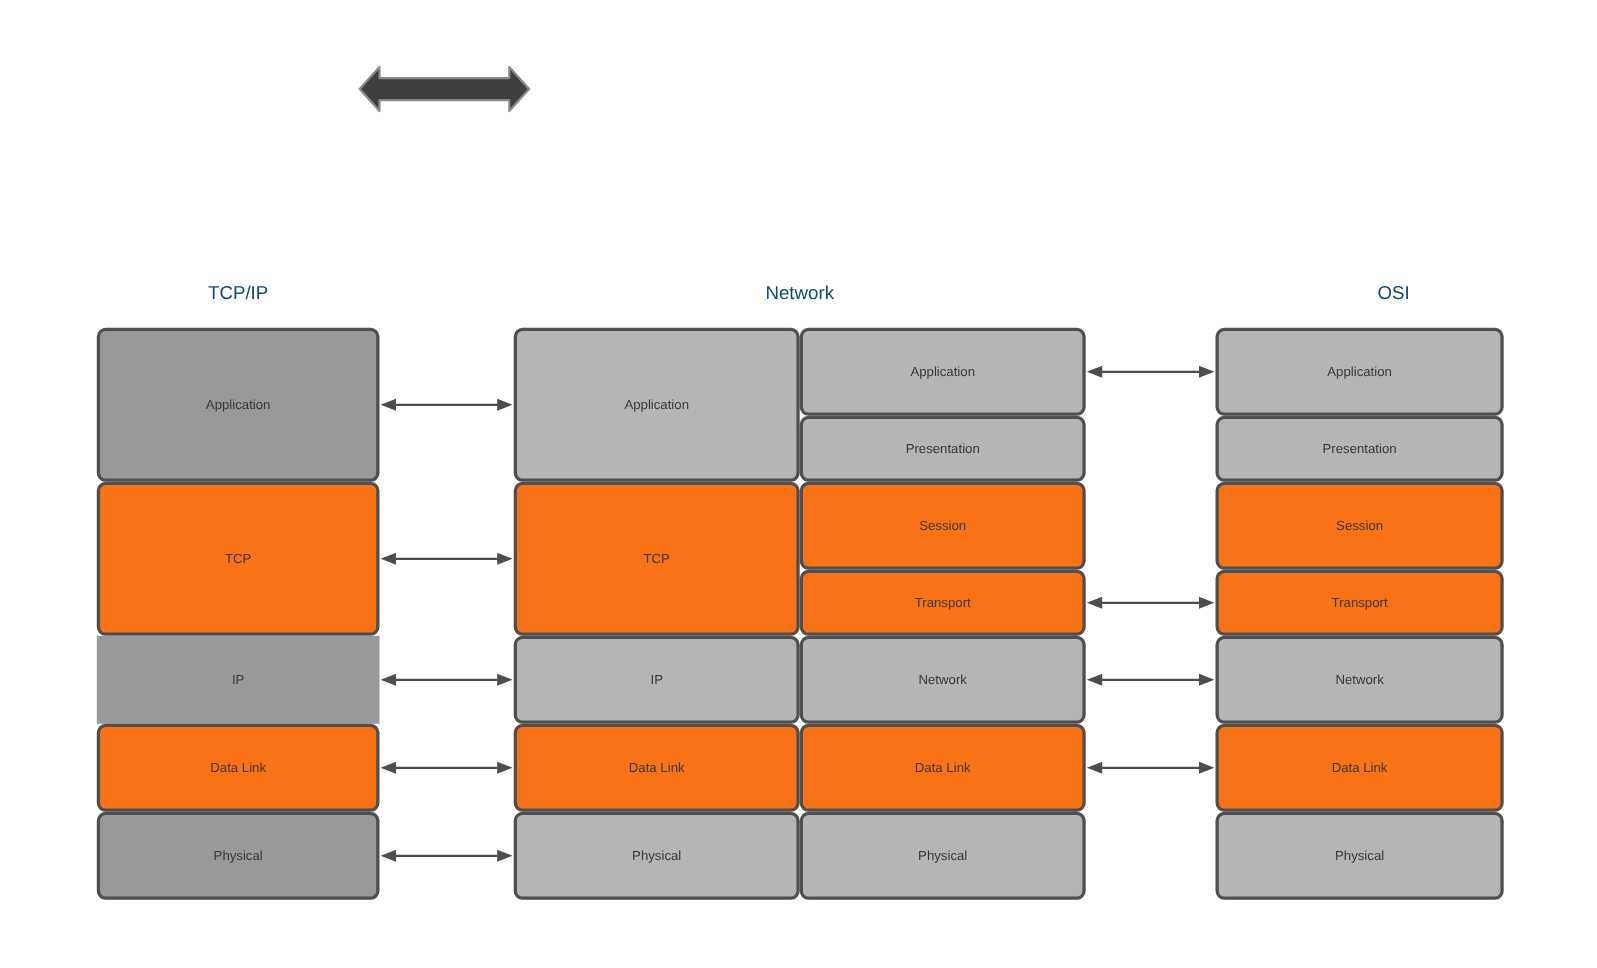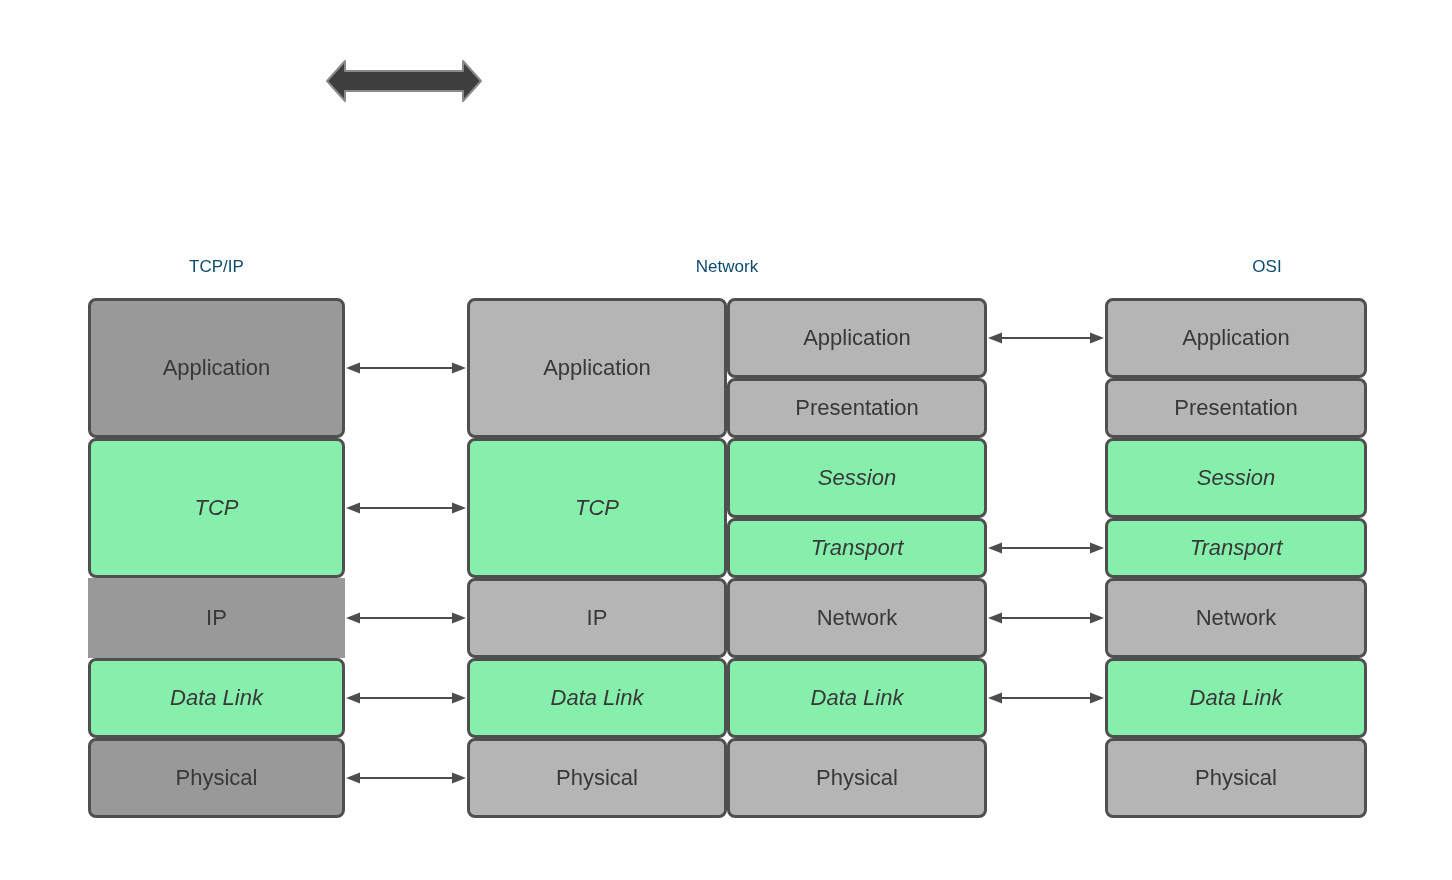--- a/index.html
+++ b/index.html
@@ -7,25 +7,25 @@
     position:relative;width:1452px;height:880px;background:#ffffff;
     font-family:"Liberation Sans",sans-serif;overflow:hidden;
   }
   .hdr{
     position:absolute;height:22px;display:flex;align-items:center;justify-content:center;
     font-size:17px;color:#0c4a6e;white-space:nowrap;
   }
   .box{
     position:absolute;box-sizing:border-box;border:3px solid #4f4f4f;border-radius:8px;
     display:flex;align-items:center;justify-content:center;
-    font-size:22px;color:#383838;white-space:nowrap;
+    font-size:12px;color:#383838;white-space:nowrap;
   }
   .box.dark{background:#999999;}
   .box.light{background:#b5b5b5;}
-  .box.white{background:#86efac;font-style:italic;}
+  .box.white{background:#f97316;}
   .box.flat{border:none;border-radius:0;}
   .arrow{position:absolute;display:block;}
 </style>
 </head>
 <body>
 
 <div class="canvas">
 
   <svg class="arrow" style="left:325px;top:58px;" width="158" height="46" viewBox="0 0 158 46">
     <polygon points="2,23 20,3 20,13 138,13 138,3 156,23 138,43 138,33 20,33 20,43" fill="#3e3e3e" stroke="#8a8a8a" stroke-width="2" stroke-linejoin="round"></polygon>

